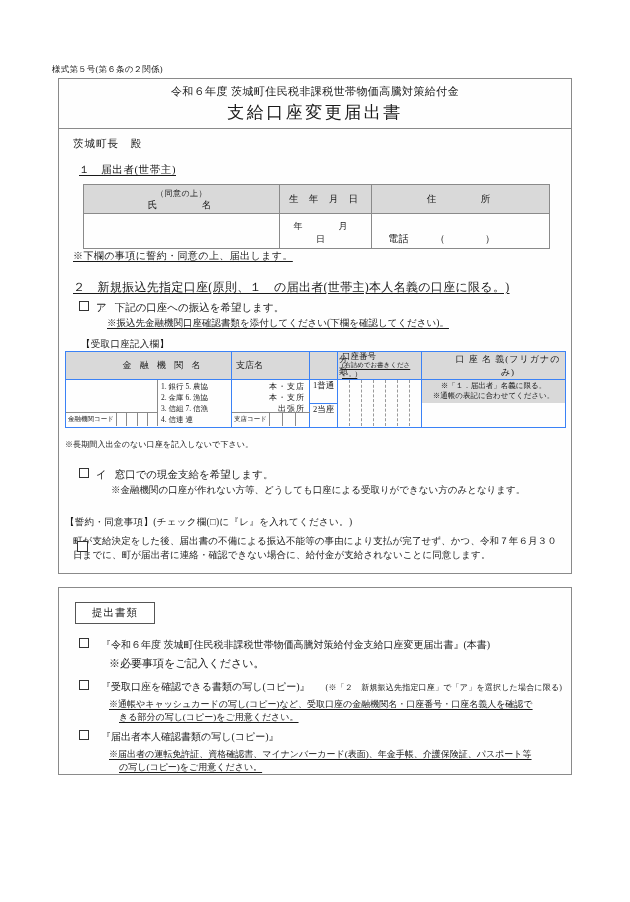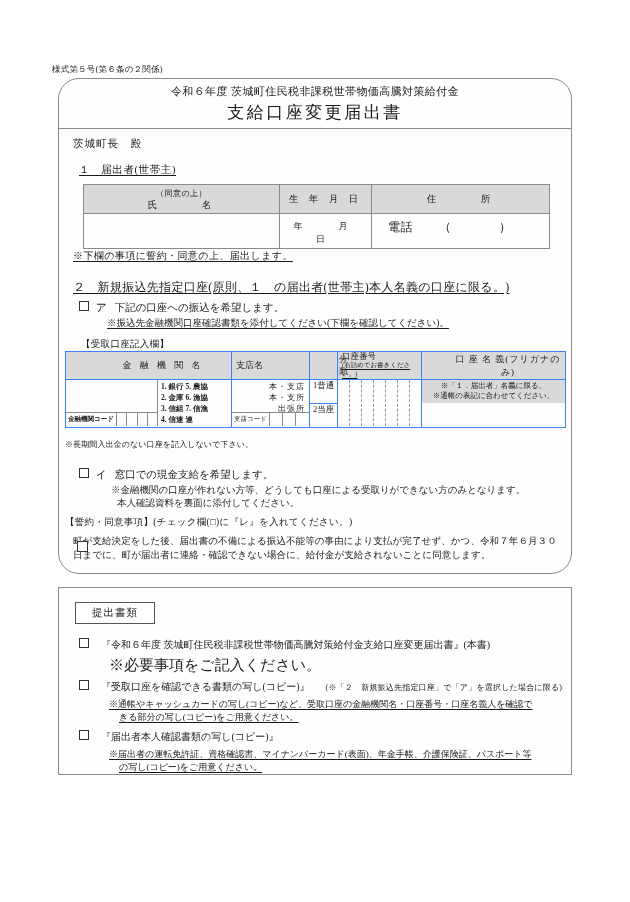--- a/index.html
+++ b/index.html
@@ -35,21 +35,21 @@
 
   
   .outer-box {
     position: absolute;
     left: 58px;
     width: 514px;
     border: 1px solid #8a8a8a;
     box-sizing: border-box;
     background: #fefefe;
   }
-  #box-main  { top: 78px;  height: 496px; border-radius: 21px; }
+  #box-main  { top: 78px;  height: 496px; }
   #box-docs  { top: 587px; height: 188px; }
 
   
   .title-band {
     position: absolute;
     left: 0; top: 0;
     width: 100%;
     height: 50px;
     border-bottom: 1px solid #8a8a8a;
     box-sizing: border-box;
@@ -112,22 +112,22 @@
   #tbl-applicant .ymd {
     position: absolute;
     left: 0; right: 4px; bottom: 2px;
     text-align: center;
     font-size: 9px;
     letter-spacing: 6px;
     margin-top: 48px;
   }
   #tbl-applicant .tel {
     position: absolute;
-    left: 16px; bottom: 12px;
-    font-size: 12px;
+    left: 16px; bottom: 2px;
+    font-size: 10px;
     letter-spacing: 0.5px;
   }
   #tbl-applicant .tel .paren { letter-spacing: 0; margin-left: 26px; }
 
   
   .choice { position: absolute; font-size: 10.5px; white-space: nowrap; }
   .cbox {
     display: inline-block;
     width: 8px; height: 8px;
     border: 1px solid #333;
@@ -162,21 +162,21 @@
   #tbl-bank .wide-sp { letter-spacing: 3px; font-size: 9px; }
   #tbl-bank .tiny { font-size: 6.5px; }
   #tbl-bank .note-cell {
     background: #d9d9d9;
     font-size: 7.5px;
     text-align: center;
     line-height: 10px;
     padding: 1px 0 2px 0;
   }
 
-  .bank-body { position: relative; height: 46px; font-weight: bold; }
+  .bank-body { position: relative; height: 46px; }
   .kinds {
     position: absolute;
     right: 0; top: 0;
     width: 74px; height: 100%;
     border-left: 1px solid #8a8a8a;
     box-sizing: border-box;
     font-size: 7.5px;
     line-height: 11px;
     padding: 1px 0 0 3px;
   }
@@ -254,21 +254,21 @@
   .docs-tab {
     position: absolute;
     left: 16px; top: 14px;
     border: 1px solid #555;
     padding: 3px 16px;
     font-size: 10.5px;
     letter-spacing: 1px;
     background: #fff;
   }
   .doc-item { position: absolute; font-size: 10px; white-space: nowrap; }
-  .doc-sub  { position: absolute; font-size: 15px; white-space: nowrap; }
+  .doc-sub  { position: absolute; font-size: 11px; white-space: nowrap; }
   .doc-sub2 { position: absolute; font-size: 9px; }
   .doc-paren { font-size: 8px; margin-left: 16px; letter-spacing: 0.2px; }
 
   .d1       { left: 20px; top: 50px; }
   .d1-sub   { left: 50px; top: 68px; }
   .d2       { left: 20px; top: 92px; }
   .d2-sub   { left: 50px; top: 110px; line-height: 13px; }
   .d3       { left: 20px; top: 142px; }
   .d3-sub   { left: 50px; top: 160px; line-height: 13px; }
   .indent2  { display: block; margin-left: 10px; }
@@ -410,21 +410,20 @@
       </tr>
     </tbody>
       </table>
 
     <div class="bank-note bank-note-2">※長期間入出金のない口座を記入しないで下さい。</div>
 
     <div class="choice choice-i">
       <span class="cbox"></span><span>イ</span>&nbsp;&nbsp;&nbsp;<span>窓口での現金支給を希望します。</span>
     </div>
     <div class="choice choice-i-sub1">※金融機関の口座が作れない方等、どうしても口座による受取りができない方のみとなります。</div>
-    <div class="choice choice-i-sub2">本人確認資料を裏面に添付してください。</div>
 
     <div class="bracket-label lbl-oath-panel">【誓約・同意事項】(チェック欄(□)に『レ』を入れてください。)</div>
 
     <div class="oath-row">
       <span class="cbox2"></span>
       <span class="oath-text">町が支給決定をした後、届出書の不備による振込不能等の事由により支払が完了せず、かつ、令和７年６月３０日までに、町が届出者に連絡・確認できない場合に、給付金が支給されないことに同意します。</span>
     </div>
 
   </div>
 

